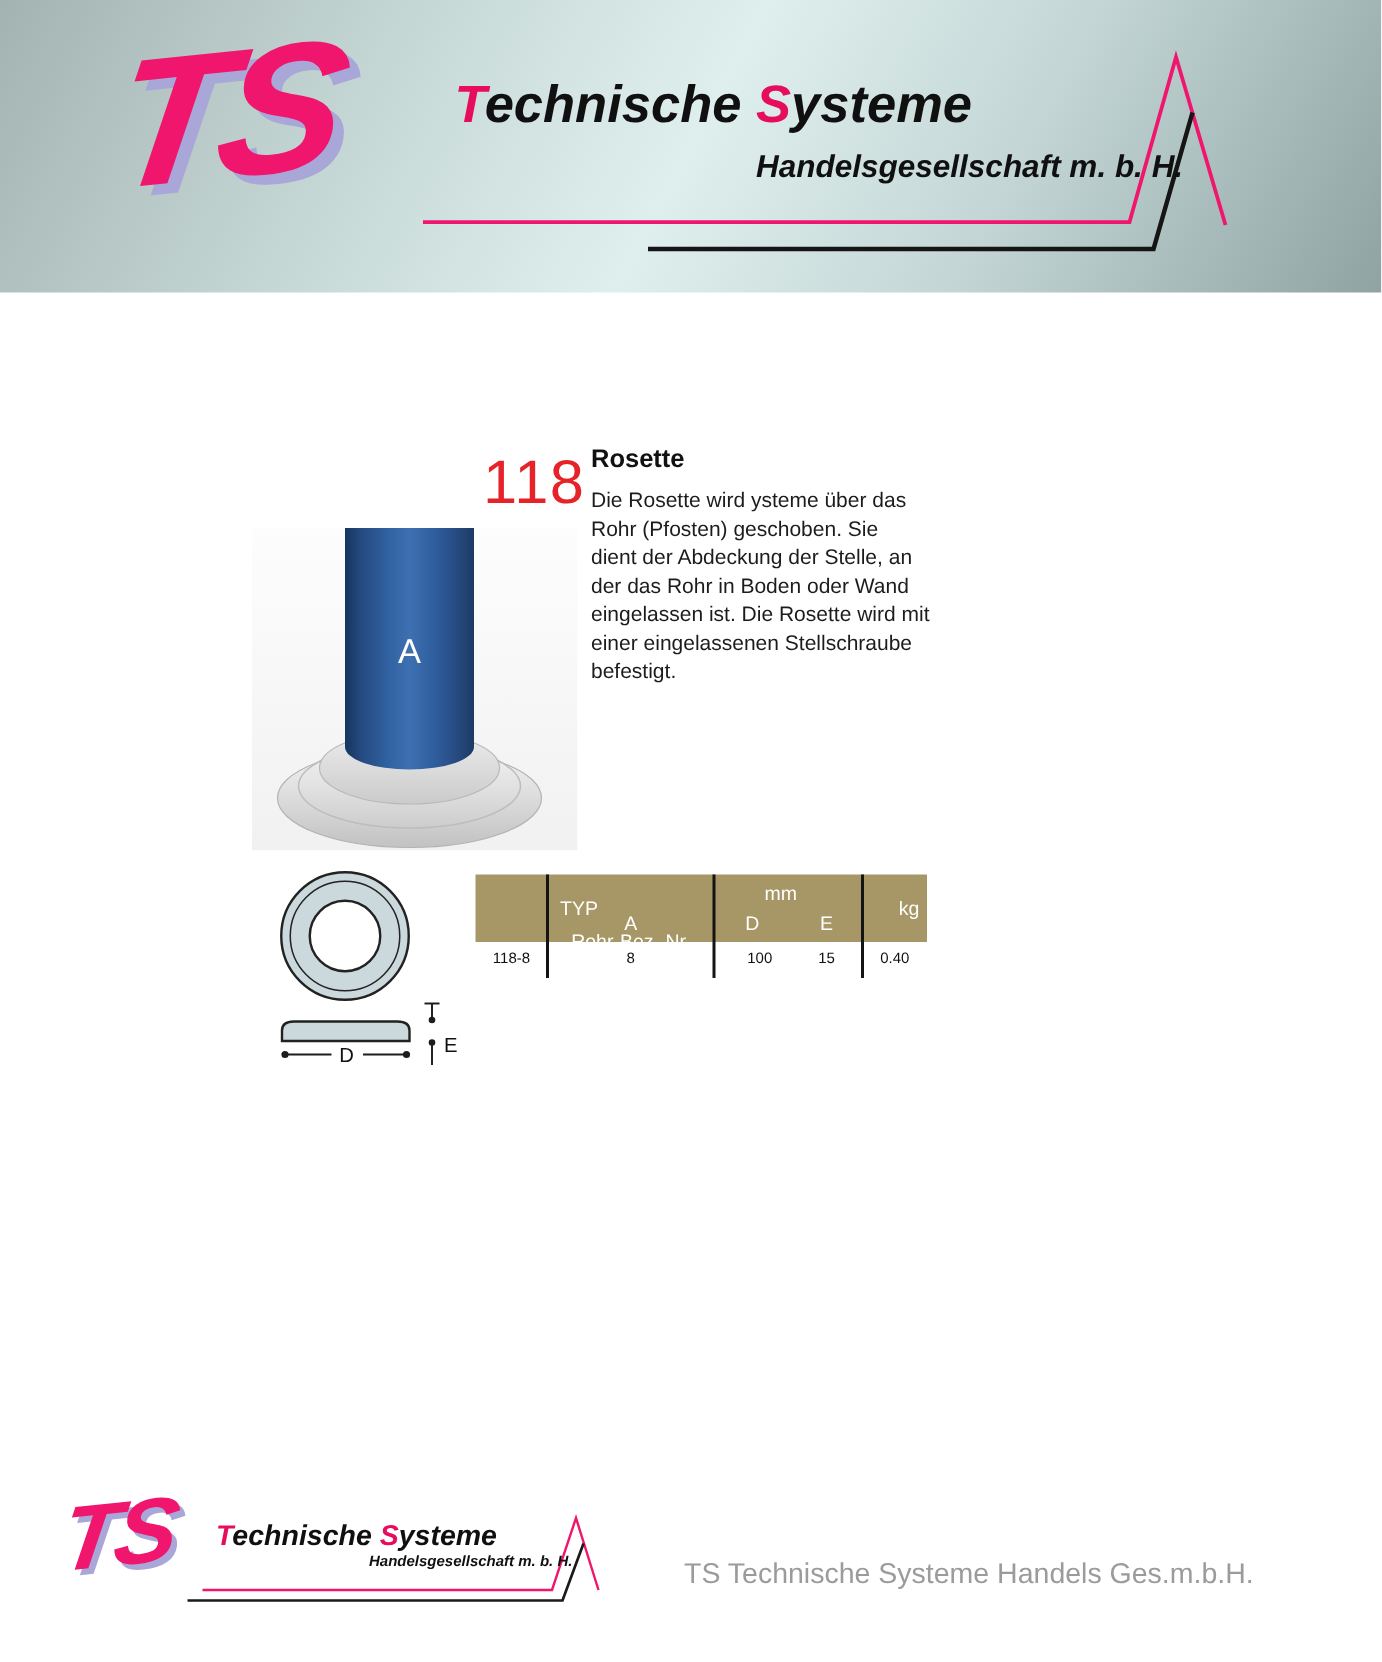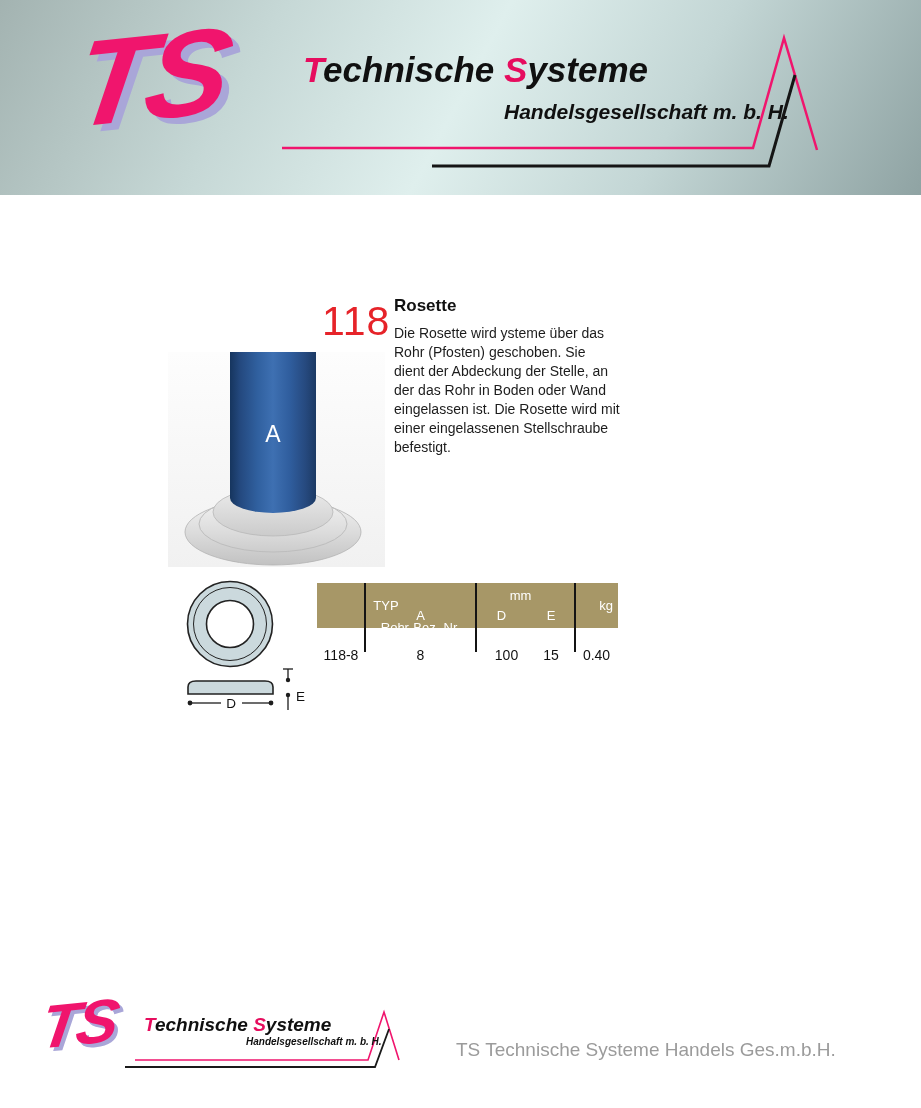--- a/index.html
+++ b/index.html
@@ -52,21 +52,21 @@
   .prod-desc div { white-space:nowrap; }
 
   .photo { position:absolute; left:168px; top:352px; }
   .drawing { position:absolute; left:160px; top:570px; }
 
   
   .spec { position:absolute; left:317px; top:583px; width:301px; height:69px; font-size:13px; }
   .spec .thead { position:absolute; left:0; top:0; width:301px; height:45px; background:#a79767; }
   .spec .hcell { position:absolute; color:#ffffff; text-align:center; white-space:nowrap; }
   .spec .vline { position:absolute; top:0; width:2px; height:69px; background:#141414; }
-  .spec .dcell { position:absolute; top:60px; height:24px; line-height:24px; text-align:center; color:#111; font-size:14px; }
+  .spec .dcell { position:absolute; top:45px; height:24px; line-height:24px; text-align:center; color:#111; font-size:10px; }
 </style>
 </head>
 <body>
 
 <div class="page">
 
   <header class="hdr">
     <svg class="hdr-lines" width="921" height="195" viewBox="0 0 921 195">
       <path d="M282,148 L753,148 L784,38 L817,150" fill="none" stroke="#f0156d" stroke-width="2.5"></path>
       <path d="M432,166 L769,166 L795,75" fill="none" stroke="#151515" stroke-width="3"></path>

